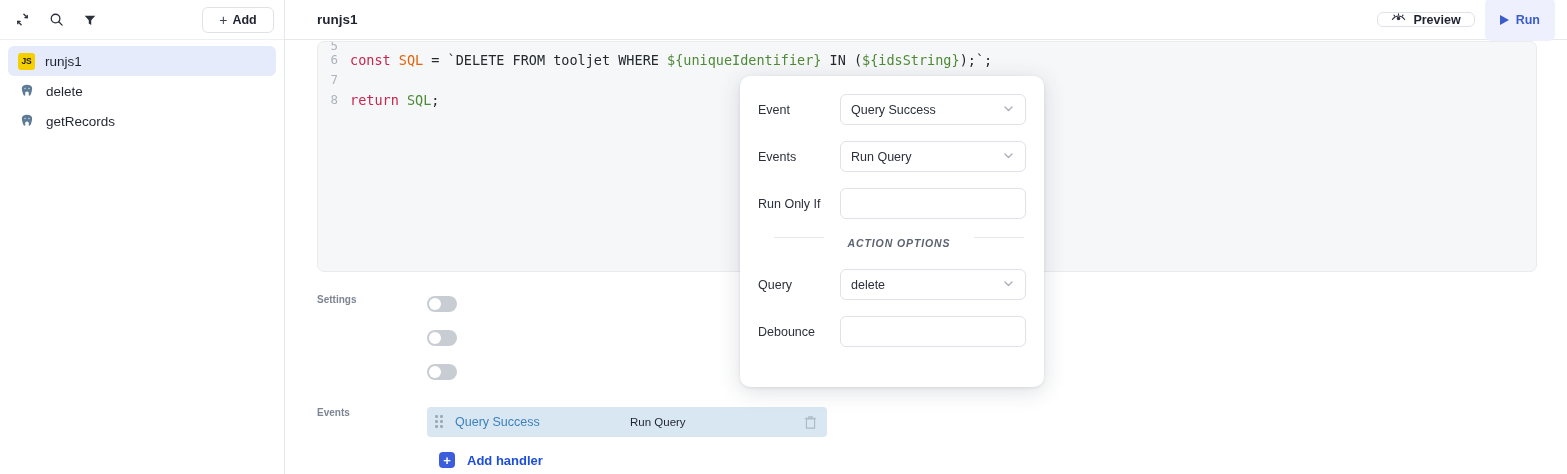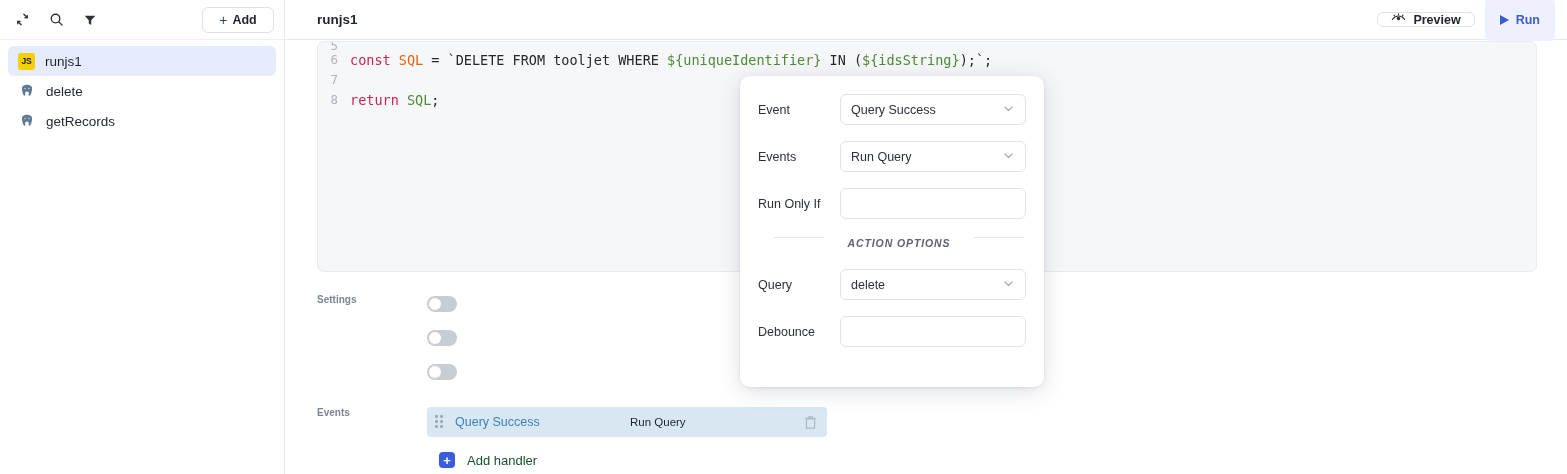--- a/index.html
+++ b/index.html
@@ -148,21 +148,21 @@
   .trash { width: 13px; height: 15px; opacity: 0.5; cursor: pointer; }
   .add-handler {
     display: flex; align-items: center; gap: 12px;
     margin-top: 15px; margin-left: 12px; cursor: pointer;
   }
   .plus-sq {
     width: 16px; height: 16px; border-radius: 4px; background: #3b5cdb;
     display: flex; align-items: center; justify-content: center;
     color: #fff; font-size: 13px; line-height: 1; font-weight: bold;
   }
-  .add-handler-label { font-size: 13px; font-weight: normal; color: #14532d; }
+  .add-handler-label { font-size: 13px; font-weight: bold; color: #1d4ed8; }
 
   
   .popover {
     position: absolute;
     left: 455px; top: 76px;
     width: 304px; height: 311px;
     background: #ffffff;
     border-radius: 10px;
     box-shadow: 0 4px 22px rgba(40,50,70,0.16), 0 1px 3px rgba(40,50,70,0.10);
     padding: 18px 18px 0 18px;

